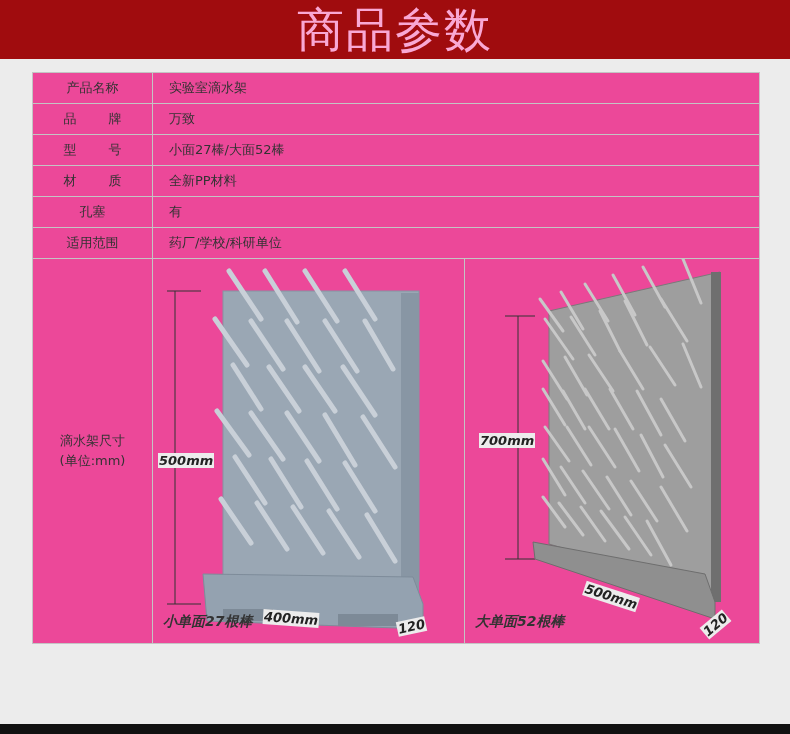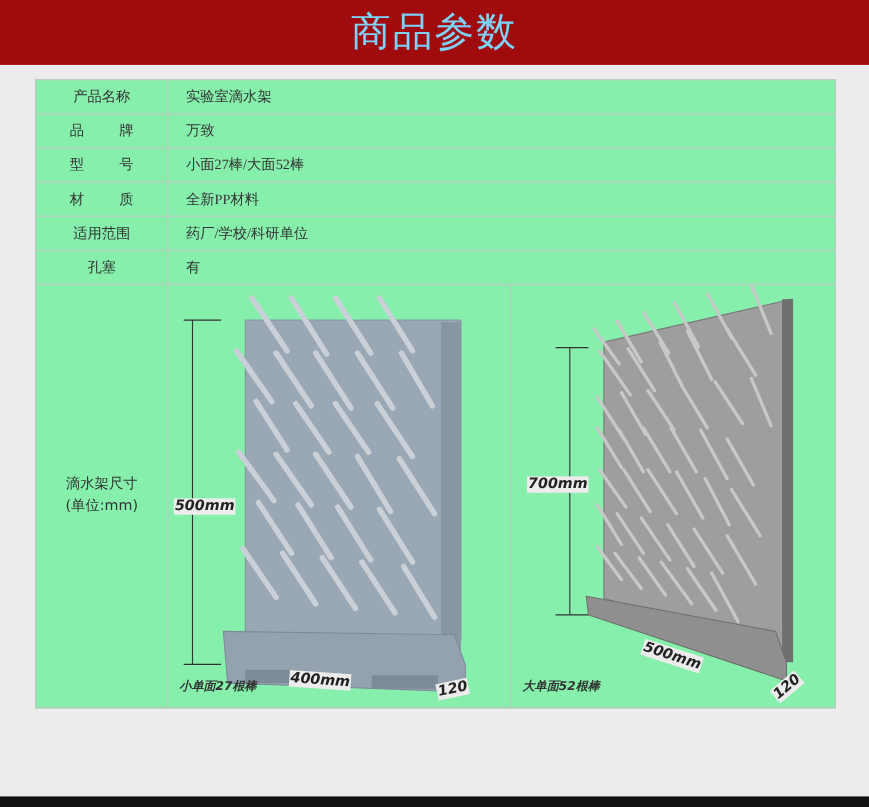--- a/index.html
+++ b/index.html
@@ -1,33 +1,33 @@
 <!DOCTYPE html>
 <html><head>
 <meta charset="utf-8">
 <style>
   * { box-sizing: border-box; margin: 0; padding: 0; }
   html, body { width: 790px; height: 734px; overflow: hidden; background: #ececec; font-family: "DejaVu Sans", "Liberation Sans", sans-serif; color: #333; }
   .header { position: absolute; left: 0; top: 0; width: 790px; height: 59px; background: #a00c0e; display: flex; align-items: center; justify-content: center; }
-  .header .title { color: #7dd3fc; font-size: 36px; letter-spacing: 2px; font-weight: normal; line-height: 1; }
-  .spec-table { position: absolute; left: 32px; top: 72px; width: 728px; border-collapse: collapse; border: 1px solid #c4c4c4; background: #86efac; }
+  .header .title { color: #f9a8d4; font-size: 47px; letter-spacing: 2px; font-weight: normal; line-height: 1; }
+  .spec-table { position: absolute; left: 32px; top: 72px; width: 728px; border-collapse: collapse; border: 1px solid #c4c4c4; background: #ec4899; }
   .spec-table td { border: 1px solid #c4c4c4; font-size: 13px; color: #333; vertical-align: middle; }
   .spec-table td.k { width: 120px; text-align: center; }
-  .spec-table td.v { padding-left: 16px; font-family: Liberation Serif, serif; }
+  .spec-table td.v { padding-left: 16px; }
   .spec-table tr.r { height: 31px; }
   .k-spread { display: inline-flex; justify-content: space-between; width: 58px; }
   .serif-val { font-family: "DejaVu Serif", "Liberation Serif", serif; font-size: 16px; }
   .img-row td.k { line-height: 20px; margin-left: 35px; }
   .img-cell { height: 385px; padding: 0; position: relative; }
   .panels { position: absolute; left: 0; top: 0; right: 0; bottom: 0; display: flex; }
   .panel { position: relative; height: 100%; font-style: italic; }
   .panel.small { width: 312px; border-right: 1px solid #c4c4c4; }
   .panel.large { flex: 1; }
   .panel svg { position: absolute; left: 0; top: 0; }
-  .caption { position: absolute; left: 10px; bottom: 12px; font-size: 11px; font-weight: bold; color: #333; }
+  .caption { position: absolute; left: 10px; bottom: 12px; font-size: 14px; font-weight: bold; color: #333; }
   .dim { position: absolute; font-size: 13px; font-weight: bold; color: #222; background: #ececec; padding: 0 1px; }
   .bottom-bar { position: absolute; left: 0; top: 724px; width: 790px; height: 10px; background: #111; }
 </style>
 </head>
 <body>
 
 <div class="header">
   <span class="title">商品参数</span>
 </div>
 
@@ -52,26 +52,26 @@
     <td class="v">小面27棒/大面52棒</td>
   </tr>
   <tr class="r">
     <td class="k"><span class="k-spread">
             <span>材</span>
             <span>质</span>
           </span></td>
     <td class="v">全新PP材料</td>
   </tr>
   <tr class="r">
+    <td class="k">孔塞</td>
+    <td class="v">有</td>
+  </tr>
+  <tr class="r">
     <td class="k">适用范围</td>
     <td class="v">药厂/学校/科研单位</td>
-  </tr>
-  <tr class="r">
-    <td class="k">孔塞</td>
-    <td class="v">有</td>
   </tr>
   <tr class="img-row">
     <td class="k">
       <div>滴水架尺寸</div>
       <div>(单位:mm)</div>
     </td>
     <td class="img-cell">
       <div class="panels">
         <div class="panel small">
           <svg width="312" height="385">

